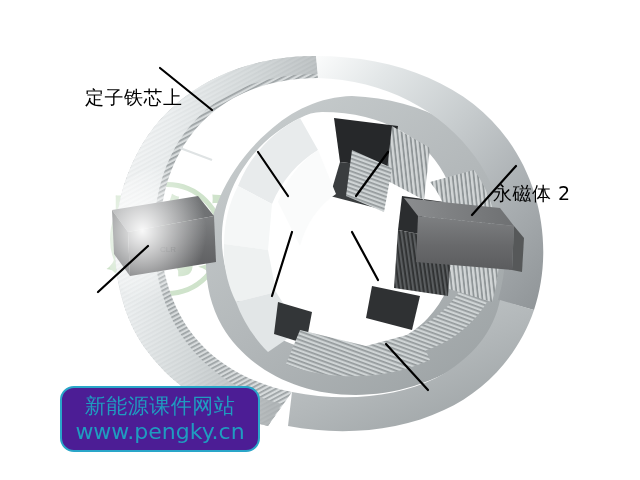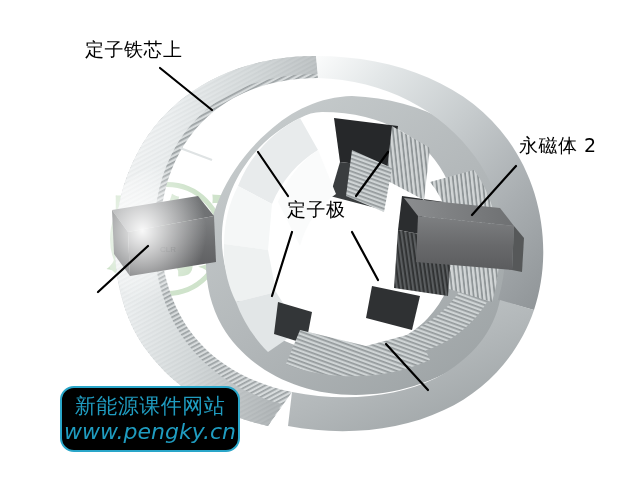--- a/index.html
+++ b/index.html
@@ -27,56 +27,56 @@
   }
   .label {
     position: absolute;
     color: #000000;
     font-size: 19px;
     line-height: 23px;
     font-weight: 500;
     white-space: nowrap;
     letter-spacing: 0.5px;
     font-family: "DejaVu Sans", "Liberation Sans", sans-serif;
+    margin-top: 48px;
   }
   #label-core-upper { left: 85px;  top: 38px; }
-  #label-magnet-2   { left: 519px; top: 134px; text-align: center; }
+  #label-magnet-2   { left: 493px; top: 134px; text-align: center; }
   #label-pole       { left: 287px; top: 198px; }
   #label-magnet-1   { left: 29px;  top: 296px; }
   #label-core-lower { left: 432px; top: 392px; }
 
   #badge {
     position: absolute;
     left: 60px;
     top: 386px;
-    width: 180px;
+    width: 200px;
     height: 66px;
     box-sizing: border-box;
     border: 2.5px solid #2aa6c9;
     border-radius: 14px;
-    background: #000000;
+    background: #4c1d95;
     display: flex;
     flex-direction: column;
     align-items: center;
     justify-content: center;
   }
   #badge-line-cn {
     color: #1f9cc0;
     font-size: 21px;
     line-height: 25px;
     letter-spacing: 0.5px;
     font-family: "DejaVu Sans", "Liberation Sans", sans-serif;
   }
   #badge-line-url {
     color: #1f9cc0;
     font-size: 22px;
     line-height: 25px;
     letter-spacing: 0px;
     font-family: "DejaVu Sans", "Liberation Sans", sans-serif;
-    font-style: italic;
   }
   #watermark {
     position: absolute;
     left: 108px;
     top: 178px;
     width: 420px;
     height: 110px;
     color: #cfe3cb;
     font-size: 86px;
     line-height: 110px;
@@ -250,21 +250,20 @@
       <line x1="352" y1="232" x2="378" y2="280"></line>
       <line x1="98" y1="292" x2="148" y2="246"></line>
       <line x1="428" y1="390" x2="386" y2="344"></line>
     </g>
   </svg>
 
   <div class="label" id="label-core-upper">定子铁芯上</div>
 
   <div class="label" id="label-magnet-2">永磁体 2</div>
 
-  <div class="label" id="label-pole">定子极</div>
 
 
 
   <div id="badge">
     <div id="badge-line-cn">新能源课件网站</div>
     <div id="badge-line-url">www.pengky.cn</div>
   </div>
 
 </div>
 

